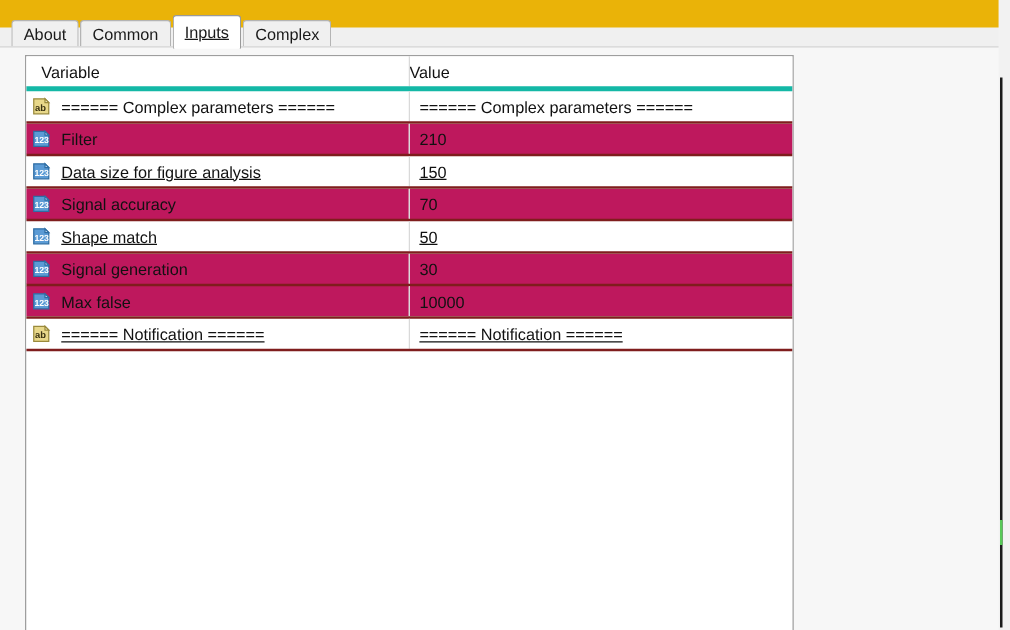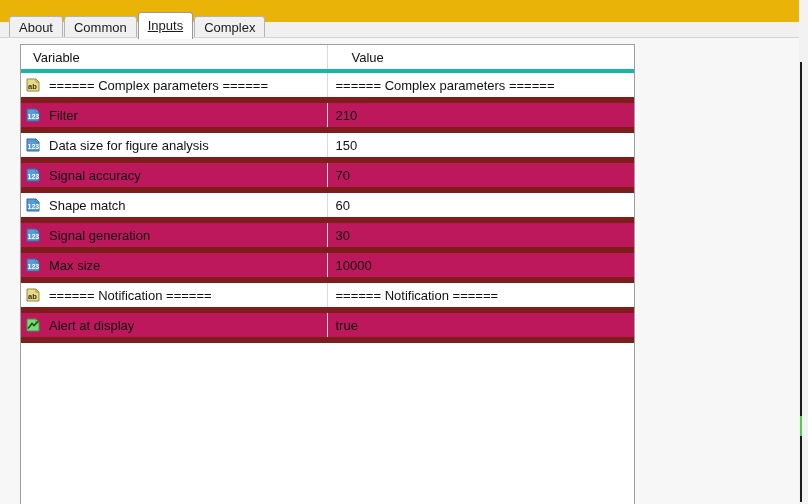--- a/index.html
+++ b/index.html
@@ -121,24 +121,24 @@
     box-sizing: border-box;
     overflow: hidden;
     white-space: nowrap;
   }
   .ptable th.hcell {
     height: 26px;
     background: #ffffff;
     border-bottom: 4px solid #14b8a6;
   }
   .ptable th.h-var { padding-left: 12px; }
-  .ptable th.h-val { padding-left: 24px; border-left: 1px solid #d9d9d9; }
-
-  tr.row td { border-bottom: 6px solid #7f1d1d; }
-  tr.row.odd td { background: #ffffff; }
+  .ptable th.h-val { padding-left: 0; border-left: 1px solid #d9d9d9; }
+
+  tr.row td { border-bottom: 2px solid #7f1d1d; }
+  tr.row.odd td { background: #ffffff; text-decoration: underline; }
   tr.row.even td { background: #be185d; }
   tr.row.sep td { background: #ffffff; }
 
   td.cell-var {
     padding-left: 4px;
   }
   td.cell-val {
     padding-left: 8px;
     border-left: 1px solid #d9d9d9;
   }
@@ -284,21 +284,21 @@
                     <span class="tico">
                       <svg width="16" height="16" viewBox="0 0 16 16">
                         <path d="M2 2 H11 L14 5 V14 H2 Z" fill="#5b9bd5" stroke="#2e6da4" stroke-width="1"></path>
                         <path d="M11 2 L11 5 L14 5 Z" fill="#cfe4f7" stroke="#2e6da4" stroke-width="1"></path>
                         <text x="2.5" y="11.5" font-family="&quot;Liberation Sans&quot;, sans-serif" font-size="7" font-weight="bold" fill="#ffffff">123</text>
                       </svg>
                     </span>
                     <span class="var-label">Shape match</span>
                   </div>
                 </td>
-                <td class="cell-val">60</td>
+                <td class="cell-val">50</td>
               </tr>
               <tr class="row even">
                 <td class="cell-var">
                   <div class="var-inner">
                     <span class="tico">
                       <svg width="16" height="16" viewBox="0 0 16 16">
                         <path d="M2 2 H11 L14 5 V14 H2 Z" fill="#5b9bd5" stroke="#2e6da4" stroke-width="1"></path>
                         <path d="M11 2 L11 5 L14 5 Z" fill="#cfe4f7" stroke="#2e6da4" stroke-width="1"></path>
                         <text x="2.5" y="11.5" font-family="&quot;Liberation Sans&quot;, sans-serif" font-size="7" font-weight="bold" fill="#ffffff">123</text>
                       </svg>
@@ -311,55 +311,40 @@
               <tr class="row even">
                 <td class="cell-var">
                   <div class="var-inner">
                     <span class="tico">
                       <svg width="16" height="16" viewBox="0 0 16 16">
                         <path d="M2 2 H11 L14 5 V14 H2 Z" fill="#5b9bd5" stroke="#2e6da4" stroke-width="1"></path>
                         <path d="M11 2 L11 5 L14 5 Z" fill="#cfe4f7" stroke="#2e6da4" stroke-width="1"></path>
                         <text x="2.5" y="11.5" font-family="&quot;Liberation Sans&quot;, sans-serif" font-size="7" font-weight="bold" fill="#ffffff">123</text>
                       </svg>
                     </span>
-                    <span class="var-label">Max size</span>
+                    <span class="var-label">Max false</span>
                   </div>
                 </td>
                 <td class="cell-val">10000</td>
               </tr>
               <tr class="row odd">
                 <td class="cell-var">
                   <div class="var-inner">
                     <span class="tico">
                       <svg width="16" height="16" viewBox="0 0 16 16">
                         <path d="M2 2 H11 L14 5 V14 H2 Z" fill="#e8d88a" stroke="#9a8a3c" stroke-width="1"></path>
                         <path d="M11 2 L11 5 L14 5 Z" fill="#fdf6d2" stroke="#9a8a3c" stroke-width="1"></path>
                         <text x="3" y="11.5" font-family="&quot;Liberation Sans&quot;, sans-serif" font-size="7.5" font-weight="bold" fill="#3b3312">ab</text>
                       </svg>
                     </span>
                     <span class="var-label">====== Notification ======</span>
                   </div>
                 </td>
                 <td class="cell-val">====== Notification ======</td>
               </tr>
-              <tr class="row even">
-                <td class="cell-var">
-                  <div class="var-inner">
-                    <span class="tico">
-                      <svg width="16" height="16" viewBox="0 0 16 16">
-                        <path d="M2 2 H11 L14 5 V14 H2 Z" fill="#7ad97a" stroke="#3d9a3d" stroke-width="1"></path>
-                        <path d="M11 2 L11 5 L14 5 Z" fill="#d6f5d6" stroke="#3d9a3d" stroke-width="1"></path>
-                        <path d="M3.5 11 L7 6.5 L9 8.5 L12.5 5" fill="none" stroke="#14561e" stroke-width="1.6" stroke-linecap="square"></path>
-                      </svg>
-                    </span>
-                    <span class="var-label">Alert at display</span>
-                  </div>
-                </td>
-                <td class="cell-val">true</td>
-              </tr>
             </tbody>
         </table>
       </div>
 
     </div>
   </div>
 
   <div class="edge-gutter"></div>
   <div class="edge-line"></div>
   <div class="edge-green"></div>

